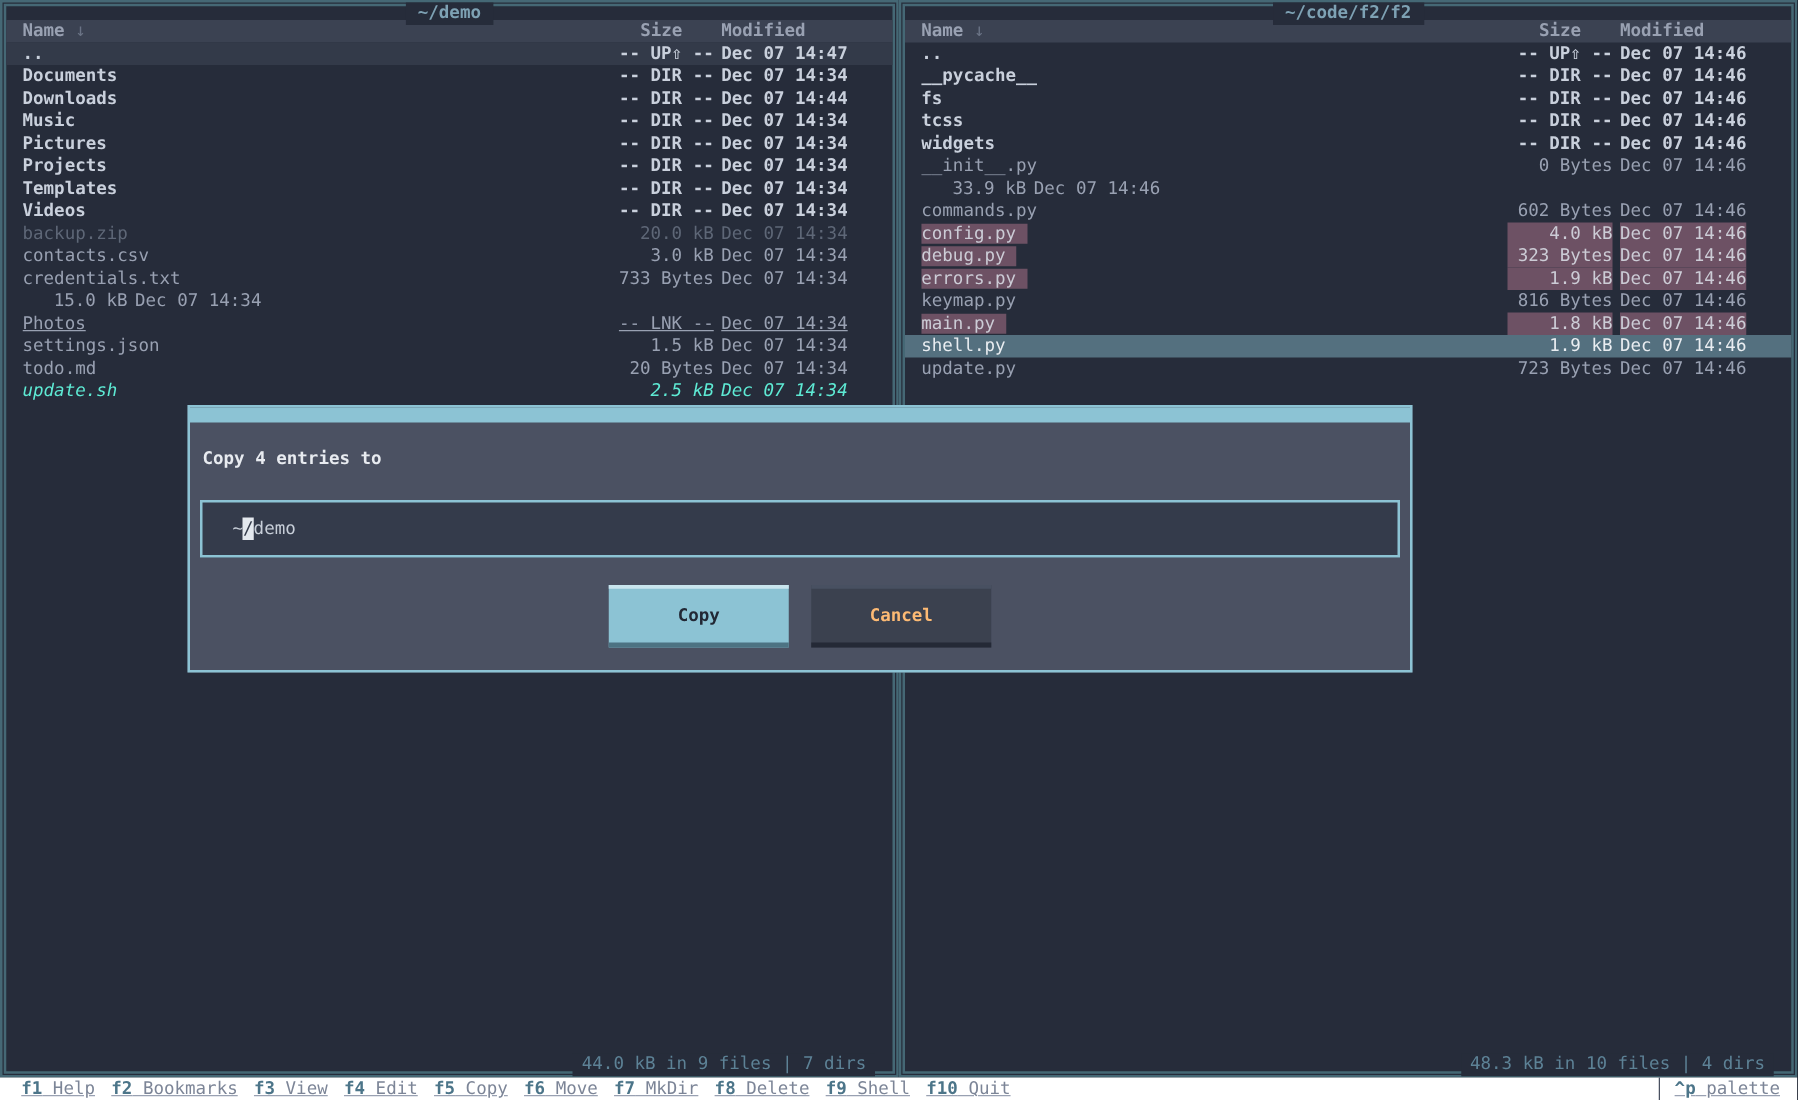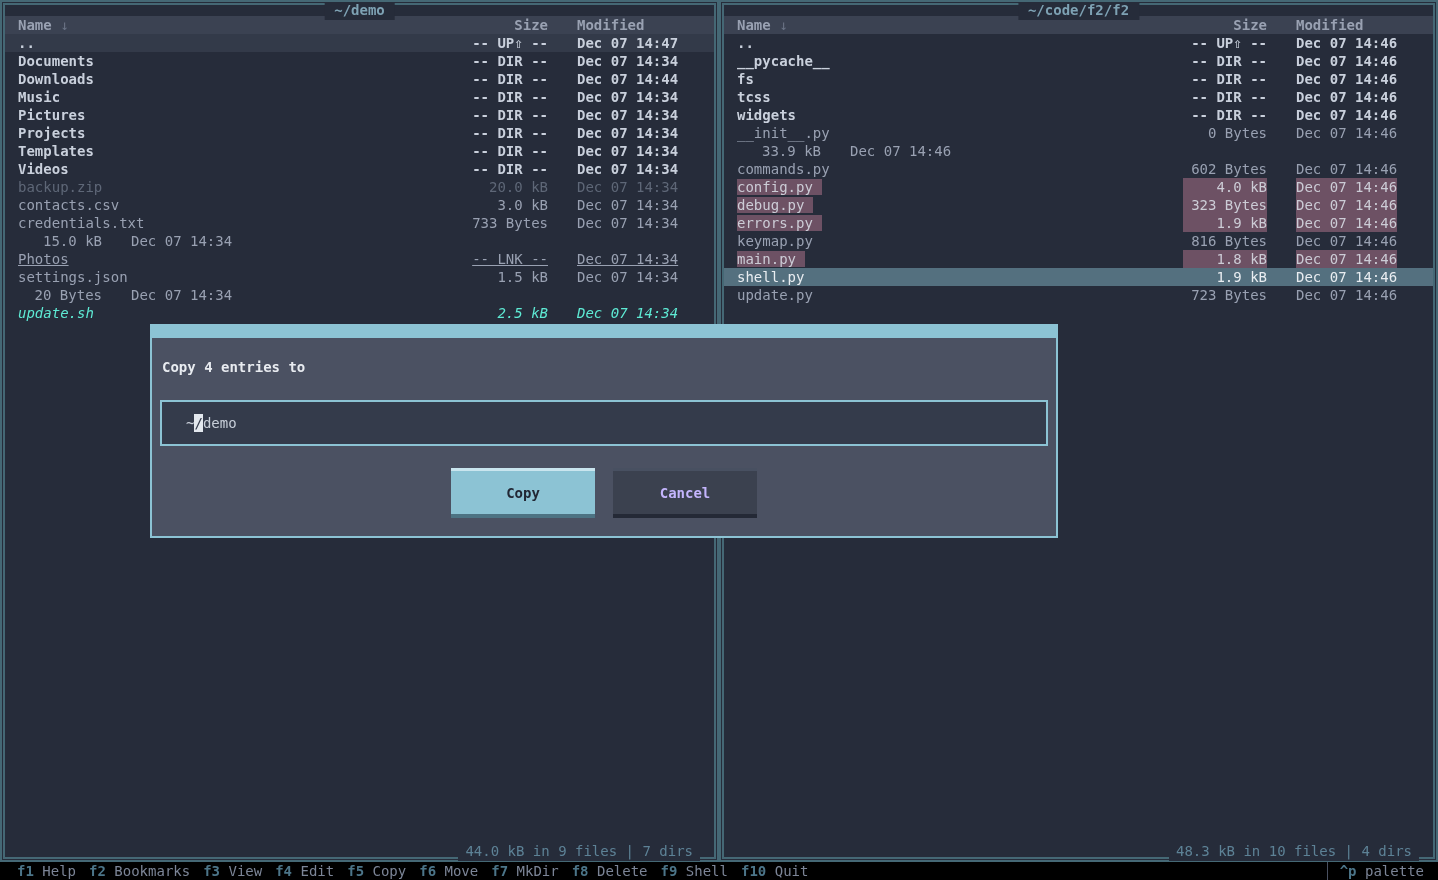--- a/index.html
+++ b/index.html
@@ -25,57 +25,57 @@
     position:absolute; bottom:-4px; right:14px;
     background:#262c3a; padding:0 7px; height:18px; line-height:16px;
     color:#5d8296; white-space:nowrap; z-index:2;margin-left:44px;
   }
   .row {
     display:flex; align-items:center; height:18px;
     padding:0 33px 0 13px; white-space:nowrap;
   }
   .c-name { flex:1; overflow:hidden; }
   .c-size { width:84px; text-align:right; }
-  .c-date { width:104px; margin-left:29px; }
+  .c-date { width:104px; margin-left:6px; }
   .row.header { background:#3b4252; color:#99a1b2; font-weight:bold; }
-  .row.header .c-size { text-align:right; }
+  .row.header .c-size { text-align:center; }
   .row.header .sort-arrow { color:#6a7385; font-weight:normal; }
   
   .t-dir, .t-up { font-weight:bold; color:#c9d0dc; }
   .t-up { }
   .t-file { color:#99a1b2; }
   .t-archive { color:#5e6777; }
   .t-exec { color:#5eead4;font-style:italic; }
   .t-link { color:#99a1b2; }
   .t-link .cell-inner { text-decoration:underline; }
   .is-cursor-inactive { background:#333a49; }
   .is-cursor-active { background:#54707f; }
   .is-cursor-active, .is-cursor-active * { color:#e9edf1 !important; }
   .is-selected .cell-inner { background:#6d5164; color:#ccccd6; }
   .is-selected .c-name .cell-inner { padding-right:9px; }
   .is-selected .c-size .cell-inner,
   .is-selected .c-date .cell-inner { display:inline-block; }
   .is-selected .c-size .cell-inner { min-width:84px; text-align:right; }
   
   .footer {
     position:absolute; left:0; bottom:0; width:1438px; height:18px;
-    background:#000000; display:flex; align-items:center;
-    padding-left:17px; white-space:nowrap;
+    background:#ffffff; display:flex; align-items:center;
+    padding-left:17px; white-space:nowrap;text-decoration:underline;
   }
   .fkeys { display:flex; gap:13px; flex:1; }
   .fkey-item { cursor:default; }
   .fkey { color:#4c7589; font-weight:bold; }
   .flabel { color:#7c8597; }
   .palette {
     border-left:1px solid #495060; padding:0 14px 0 12px; height:18px;
     display:flex; align-items:center; gap:0;
   }
   
   .dialog {
-    position:absolute; left:150px; top:324px; width:908px; height:214px;
+    position:absolute; left:150px; top:324px; width:980px; height:214px;
     background:#4b5162; border:2px solid #8cc3d4; z-index:10;
   }
   .dialog-topbar { height:12px; background:#8cc3d4; }
   .dialog-title {
     margin:20px 0 0 10px; color:#e8ebf0; font-weight:bold; height:18px;
   }
   .dialog-input {
     margin:24px 8px 0 8px; height:46px; background:#343b4b;
     border:2px solid #8cc3d4; display:flex; align-items:center;
     padding-left:24px; color:#c8cfd9; cursor:text;
@@ -86,21 +86,21 @@
   }
   .btn {
     width:144px; height:50px; display:flex; align-items:center; justify-content:center;
     font-family:inherit; font-size:14px; font-weight:bold; cursor:pointer;
   }
   .btn-copy {
     background:#8cc3d4; color:#222835;
     border-top:3px solid #c9e5ee; border-bottom:4px solid #4d7383;
   }
   .btn-cancel {
-    background:#3b414f; color:#c4b5fd;
+    background:#3b414f; color:#fdba74;
     border-top:3px solid #485061; border-bottom:4px solid #242936;
   }
 </style>
 </head>
 <body>
 
 <div class="screen">
 
   <div class="panes">
 
@@ -175,20 +175,21 @@
             <span class="c-name"><span class="cell-inner">Photos</span></span>
             <span class="c-size"><span class="cell-inner">-- LNK --</span></span>
             <span class="c-date"><span class="cell-inner">Dec 07 14:34</span></span>
           </div>
           <div class="row t-file">
             <span class="c-name"><span class="cell-inner">settings.json</span></span>
             <span class="c-size"><span class="cell-inner">1.5 kB</span></span>
             <span class="c-date"><span class="cell-inner">Dec 07 14:34</span></span>
           </div>
           <div class="row t-file">
+            <span class="c-name"><span class="cell-inner">todo.md</span></span>
             <span class="c-size"><span class="cell-inner">20 Bytes</span></span>
             <span class="c-date"><span class="cell-inner">Dec 07 14:34</span></span>
           </div>
           <div class="row t-exec">
             <span class="c-name"><span class="cell-inner">update.sh</span></span>
             <span class="c-size"><span class="cell-inner">2.5 kB</span></span>
             <span class="c-date"><span class="cell-inner">Dec 07 14:34</span></span>
           </div>
         </div>
       <div class="pane-status">44.0 kB in 9 files | 7 dirs</div>

